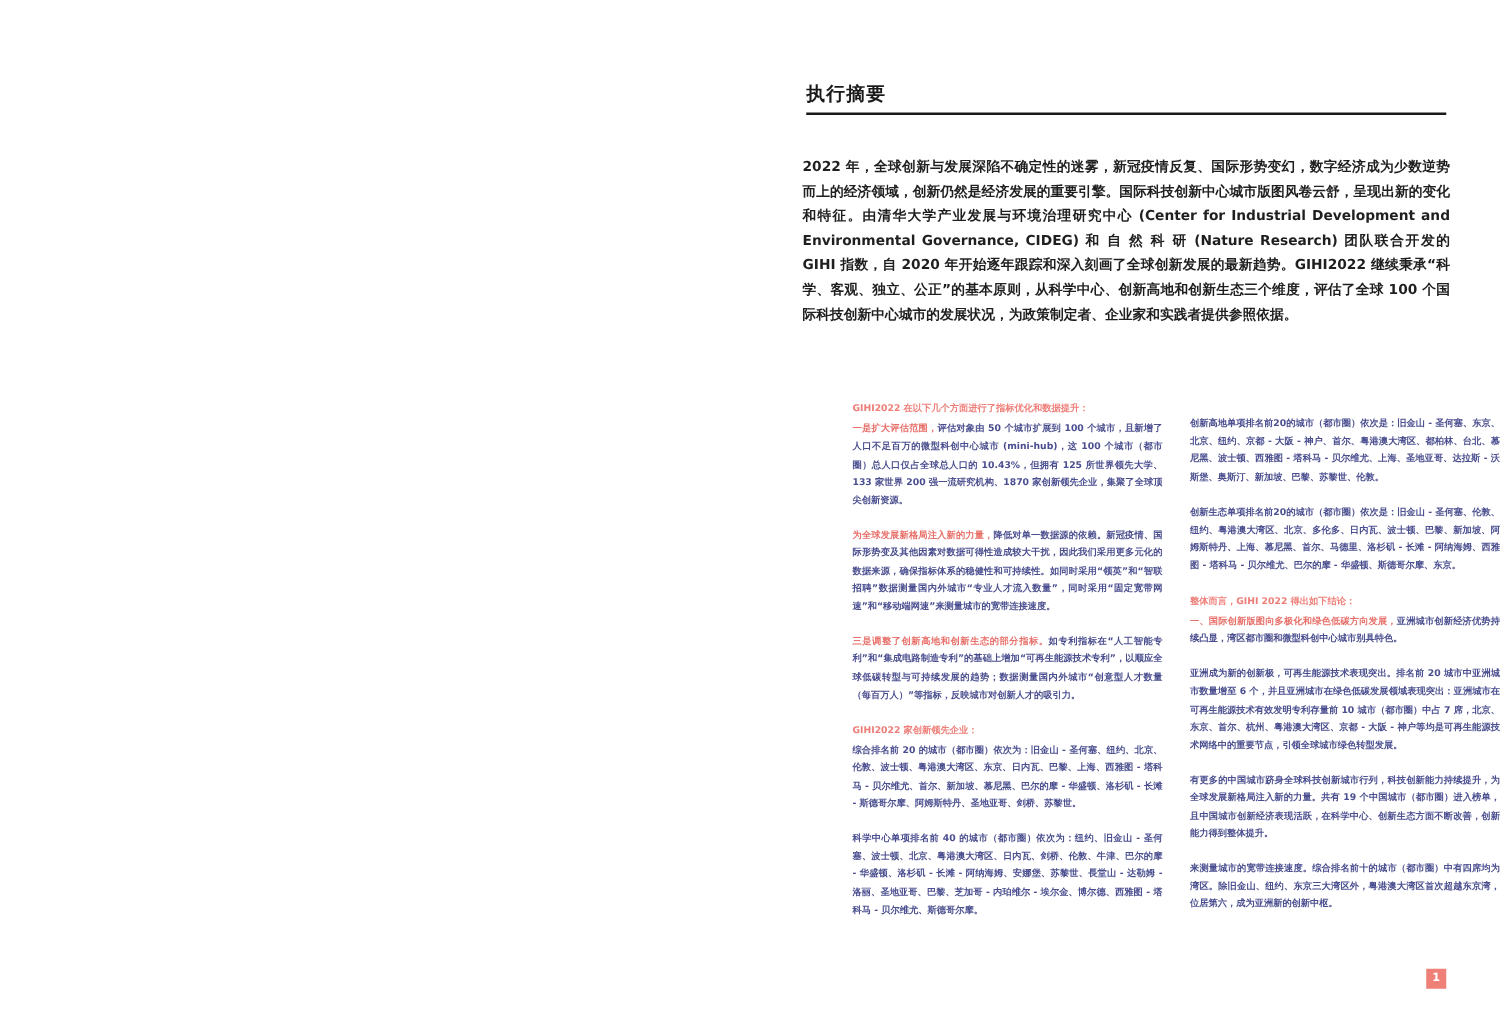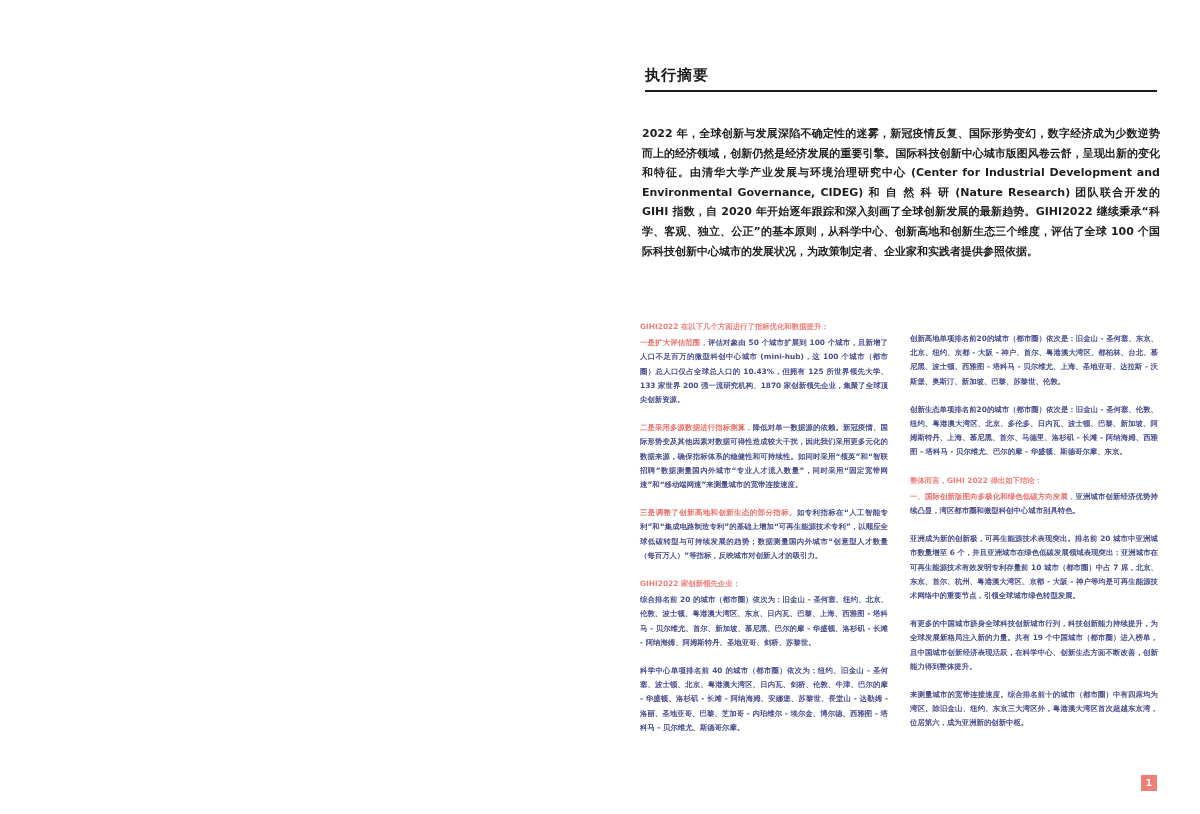--- a/index.html
+++ b/index.html
@@ -3,21 +3,21 @@
   <meta charset="utf-8">
   <style>
     * { margin: 0; padding: 0; box-sizing: border-box; }
     html, body { width: 1200px; height: 814px; background: #ffffff; overflow: hidden; }
     body { position: relative; font-family: "DejaVu Sans", sans-serif; color: #222; }
     .left-page { position: absolute; left: 0; top: 0; width: 620px; height: 814px; background: #ffffff; }
     .right-page { position: absolute; left: 620px; top: 0; width: 580px; height: 814px; background: #ffffff; }
     .title { position: absolute; left: 25px; top: 66px; font-size: 15px; font-weight: bold; color: #1a1a1a; letter-spacing: 1px; }
     .title-rule { position: absolute; left: 25px; top: 90px; width: 512px; height: 2px; background: #1a1a1a; }
     .lead { position: absolute; left: 22px; top: 124px; width: 518px; font-size: 11px; line-height: 19.6px; color: #1f1f1f; font-weight: bold; text-align: justify; }
-    .col { position: absolute; top: 320px; width: 248px; font-size: 7.4px; line-height: 14.2px; color: #3a3a5c; font-weight: bold; }
+    .col { position: absolute; top: 320px; width: 248px; font-size: 7.4px; line-height: 14.2px; color: #3a3a5c; font-weight: bold; margin-left: 42px; }
     .col-left { left: 20px; }
     .col-right { left: 290px; top: 332px; }
     .col p { margin-bottom: 14px; text-align: justify; }
     .red { color: #e8706a; }
     .blue { color: #4b4f8f; }
     .heading { color: #ee7e78; margin-bottom: 2px !important; }
     .page-num { position: absolute; left: 521px; top: 775px; width: 16px; height: 16px; background: #ef8078; color: #fff; font-size: 9px; font-weight: bold; display: flex; align-items: center; justify-content: center; }
   </style>
 </head>
 <body>
@@ -29,28 +29,28 @@
   <div class="title-rule"></div>
 
   <div class="lead">2022 年，全球创新与发展深陷不确定性的迷雾，新冠疫情反复、国际形势变幻，数字经济成为少数逆势而上的经济领域，创新仍然是经济发展的重要引擎。国际科技创新中心城市版图风卷云舒，呈现出新的变化和特征。由清华大学产业发展与环境治理研究中心 (Center for Industrial Development and Environmental Governance, CIDEG) 和 自 然 科 研 (Nature Research) 团队联合开发的 GIHI 指数，自 2020 年开始逐年跟踪和深入刻画了全球创新发展的最新趋势。GIHI2022 继续秉承“科学、客观、独立、公正”的基本原则，从科学中心、创新高地和创新生态三个维度，评估了全球 100 个国际科技创新中心城市的发展状况，为政策制定者、企业家和实践者提供参照依据。</div>
 
   <div class="col col-left">
     <p class="heading">GIHI2022 在以下几个方面进行了指标优化和数据提升：</p>
     <p>
       <span class="red">一是扩大评估范围，</span><span class="blue">评估对象由 50 个城市扩展到 100 个城市，且新增了人口不足百万的微型科创中心城市 (mini-hub)，这 100 个城市（都市圈）总人口仅占全球总人口的 10.43%，但拥有 125 所世界领先大学、133 家世界 200 强一流研究机构、1870 家创新领先企业，集聚了全球顶尖创新资源。</span>
     </p>
     <p>
-      <span class="red">二是采用多源数据进行指标测算，</span><span class="blue">降低对单一数据源的依赖。新冠疫情、国际形势变及其他因素对数据可得性造成较大干扰，因此我们采用更多元化的数据来源，确保指标体系的稳健性和可持续性。如同时采用“领英”和“智联招聘”数据测量国内外城市“专业人才流入数量”，同时采用“固定宽带网速”和“移动端网速”来测量城市的宽带连接速度。</span>
+      <span class="red">为全球发展新格局注入新的力量，</span><span class="blue">降低对单一数据源的依赖。新冠疫情、国际形势变及其他因素对数据可得性造成较大干扰，因此我们采用更多元化的数据来源，确保指标体系的稳健性和可持续性。如同时采用“领英”和“智联招聘”数据测量国内外城市“专业人才流入数量”，同时采用“固定宽带网速”和“移动端网速”来测量城市的宽带连接速度。</span>
     </p>
     <p>
       <span class="red">三是调整了创新高地和创新生态的部分指标。</span><span class="blue">如专利指标在“人工智能专利”和“集成电路制造专利”的基础上增加“可再生能源技术专利”，以顺应全球低碳转型与可持续发展的趋势；数据测量国内外城市“创意型人才数量（每百万人）”等指标，反映城市对创新人才的吸引力。</span>
     </p>
     <p class="heading">GIHI2022 家创新领先企业：</p>
     <p>
-      <span class="blue">综合排名前 20 的城市（都市圈）依次为：</span><span class="blue">旧金山 - 圣何塞、纽约、北京、伦敦、波士顿、粤港澳大湾区、东京、日内瓦、巴黎、上海、西雅图 - 塔科马 - 贝尔维尤、首尔、新加坡、慕尼黑、巴尔的摩 - 华盛顿、洛杉矶 - 长滩 - 阿纳海姆、阿姆斯特丹、圣地亚哥、剑桥、苏黎世。</span>
+      <span class="blue">综合排名前 20 的城市（都市圈）依次为：</span><span class="blue">旧金山 - 圣何塞、纽约、北京、伦敦、波士顿、粤港澳大湾区、东京、日内瓦、巴黎、上海、西雅图 - 塔科马 - 贝尔维尤、首尔、新加坡、慕尼黑、巴尔的摩 - 华盛顿、洛杉矶 - 长滩 - 斯德哥尔摩、阿姆斯特丹、圣地亚哥、剑桥、苏黎世。</span>
     </p>
     <p>
       <span class="blue">科学中心单项排名前 40 的城市（都市圈）依次为：</span><span class="blue">纽约、旧金山 - 圣何塞、波士顿、北京、粤港澳大湾区、日内瓦、剑桥、伦敦、牛津、巴尔的摩 - 华盛顿、洛杉矶 - 长滩 - 阿纳海姆、安娜堡、苏黎世、長堂山 - 达勒姆 - 洛丽、圣地亚哥、巴黎、芝加哥 - 内珀维尔 - 埃尔金、博尔德、西雅图 - 塔科马 - 贝尔维尤、斯德哥尔摩。</span>
     </p>
   </div>
 
   <div class="col col-right">
     <p>
       <span class="blue">创新高地单项排名前20的城市（都市圈）依次是：</span><span class="blue">旧金山 - 圣何塞、东京、北京、纽约、京都 - 大阪 - 神户、首尔、粤港澳大湾区、都柏林、台北、慕尼黑、波士顿、西雅图 - 塔科马 - 贝尔维尤、上海、圣地亚哥、达拉斯 - 沃斯堡、奥斯汀、新加坡、巴黎、苏黎世、伦敦。</span>
     </p>

